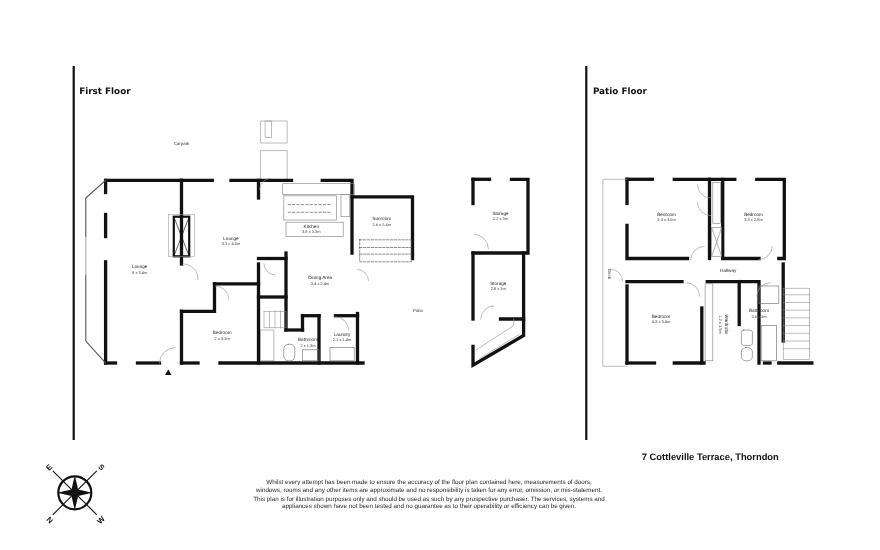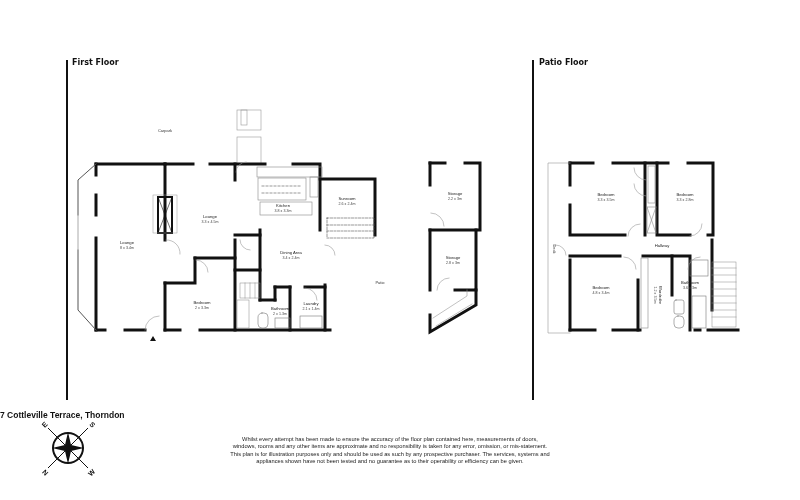--- a/index.html
+++ b/index.html
@@ -1,23 +1,23 @@
 <!DOCTYPE html>
 <html><head>
 <meta charset="utf-8">
 <style>
   html, body { margin:0; padding:0; background:#ffffff; }
   body { width:800px; height:500px; position:relative; overflow:hidden; font-family:"Liberation Sans", sans-serif; color:#111; }
-  .floor-title { position:absolute; font-weight:bold; font-size:8px; font-family:"DejaVu Sans", sans-serif; }
+  .floor-title { position:absolute; font-weight:bold; font-size:8px; font-family:"DejaVu Sans", sans-serif;margin-top:20px; }
   .vline { position:absolute; background:#111; width:1.5px; }
   svg { position:absolute; left:0; top:0; }
   .room-label { font-family:"Liberation Sans", sans-serif; font-size:4.2px; text-anchor:middle; fill:#222; }
   .room-dim { font-family:"Liberation Sans", sans-serif; font-size:3.6px; text-anchor:middle; fill:#444; }
   .area-label { font-family:"Liberation Sans", sans-serif; font-size:4px; text-anchor:middle; fill:#333; }
-  .address { position:absolute; left:0; width:764px; top:410px; text-align:left; font-weight:bold; font-size:8.5px; }
+  .address { position:absolute; left:0; width:708px; top:410px; text-align:right; font-weight:bold; font-size:8.5px; }
   .disclaimer { position:absolute; left:230px; width:320px; top:436px; text-align:center; font-size:5.7px; line-height:7.4px; color:#222; }
   .compass { position:absolute; left:30px; top:412px; width:75px; height:70px; }
 </style>
 </head>
 <body>
 
 <div class="vline" style="left:66px; top:60px; height:340px;"></div>
 <div class="floor-title" style="left:72px; top:58px;">First Floor</div>
 <div class="vline" style="left:532px; top:60px; height:340px;"></div>
 <div class="floor-title" style="left:539px; top:58px;">Patio Floor</div>

